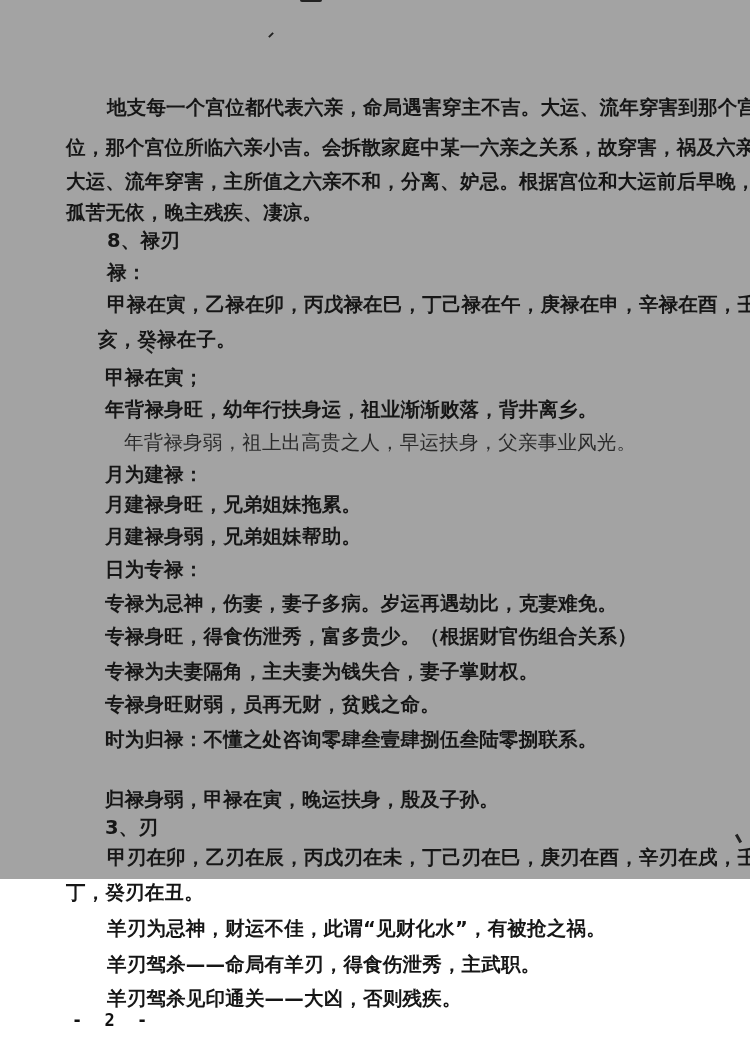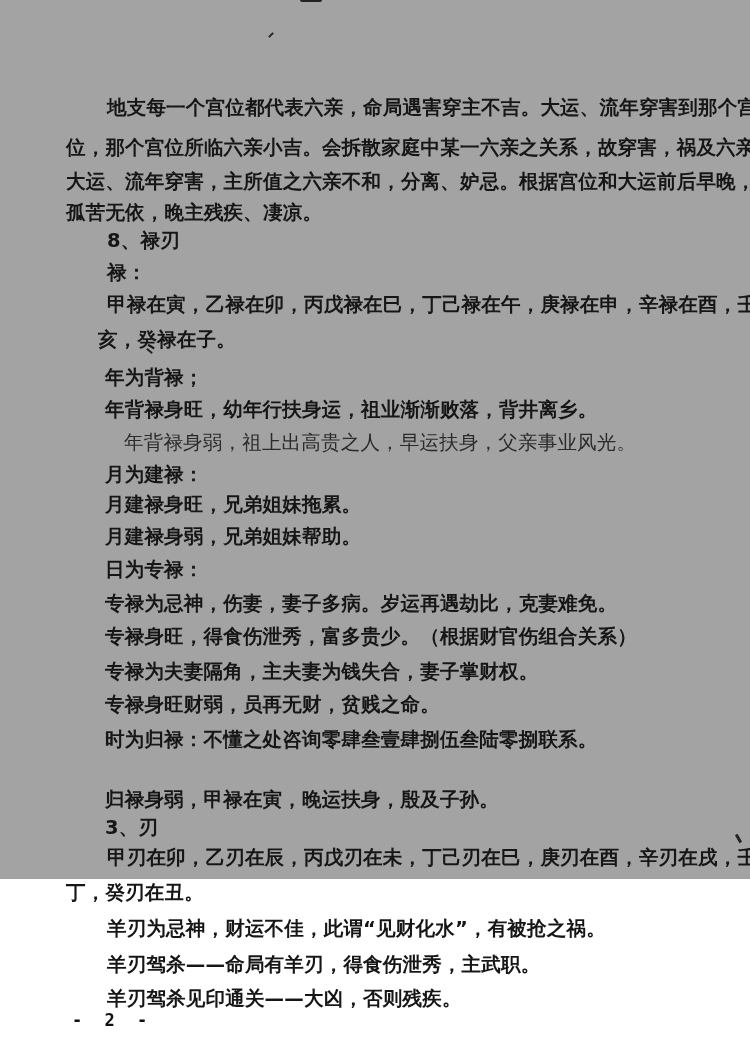--- a/index.html
+++ b/index.html
@@ -59,21 +59,21 @@
   <div class="line" data-name="intro-line-2" style="left: 66px; top: 136px !important;">位，那个宫位所临六亲小吉。会拆散家庭中某一六亲之关系，故穿害，祸及六亲。</div>
   <div class="line" data-name="intro-line-3" style="left: 66px; top: 170px !important;">大运、流年穿害，主所值之六亲不和，分离、妒忌。根据宫位和大运前后早晚，幼主</div>
   <div class="line" data-name="intro-line-4" style="left: 66px; top: 201px !important;">孤苦无依，晚主残疾、凄凉。</div>
 
   <div class="line" data-name="section-heading" style="left: 107px; top: 229px !important;">8、禄刃</div>
   <div class="line" data-name="lu-heading" style="left: 107px; top: 261px !important;">禄：</div>
   <div class="line" data-name="lu-positions-line-1" style="left: 107px; top: 293px !important;">甲禄在寅，乙禄在卯，丙戊禄在巳，丁己禄在午，庚禄在申，辛禄在酉，壬禄在</div>
 
   <div class="line" data-name="lu-positions-line-2-visible" style="left: 66px; top: 328px !important; margin-left: 32px;">亥，癸禄在子。</div>
 
-  <div class="line" data-name="year-heading" style="left: 105px; top: 366px !important;">年为背禄；</div>
+  <div class="line" data-name="year-heading" style="left: 105px; top: 366px !important;">甲禄在寅；</div>
   <div class="line" data-name="year-strong" style="left: 105px; top: 398px !important;">年背禄身旺，幼年行扶身运，祖业渐渐败落，背井离乡。</div>
   <div class="line light" data-name="year-weak" style="left: 105px; top: 431px !important; margin-left: 19px;">年背禄身弱，祖上出高贵之人，早运扶身，父亲事业风光。</div>
 
   <div class="line" data-name="month-heading" style="left: 105px; top: 463px !important;">月为建禄：</div>
   <div class="line" data-name="month-weak" style="left: 105px; top: 525px !important;">月建禄身弱，兄弟姐妹帮助。</div>
   <div class="line" data-name="month-strong" style="left: 105px; top: 493px !important;">月建禄身旺，兄弟姐妹拖累。</div>
 
   <div class="line" data-name="day-heading" style="left: 105px; top: 558px !important;">日为专禄：</div>
   <div class="line" data-name="day-item-1" style="left: 105px; top: 592px !important;">专禄为忌神，伤妻，妻子多病。岁运再遇劫比，克妻难免。</div>
   <div class="line" data-name="day-item-2" style="left: 105px; top: 625px !important;">专禄身旺，得食伤泄秀，富多贵少。（根据财官伤组合关系）</div>

